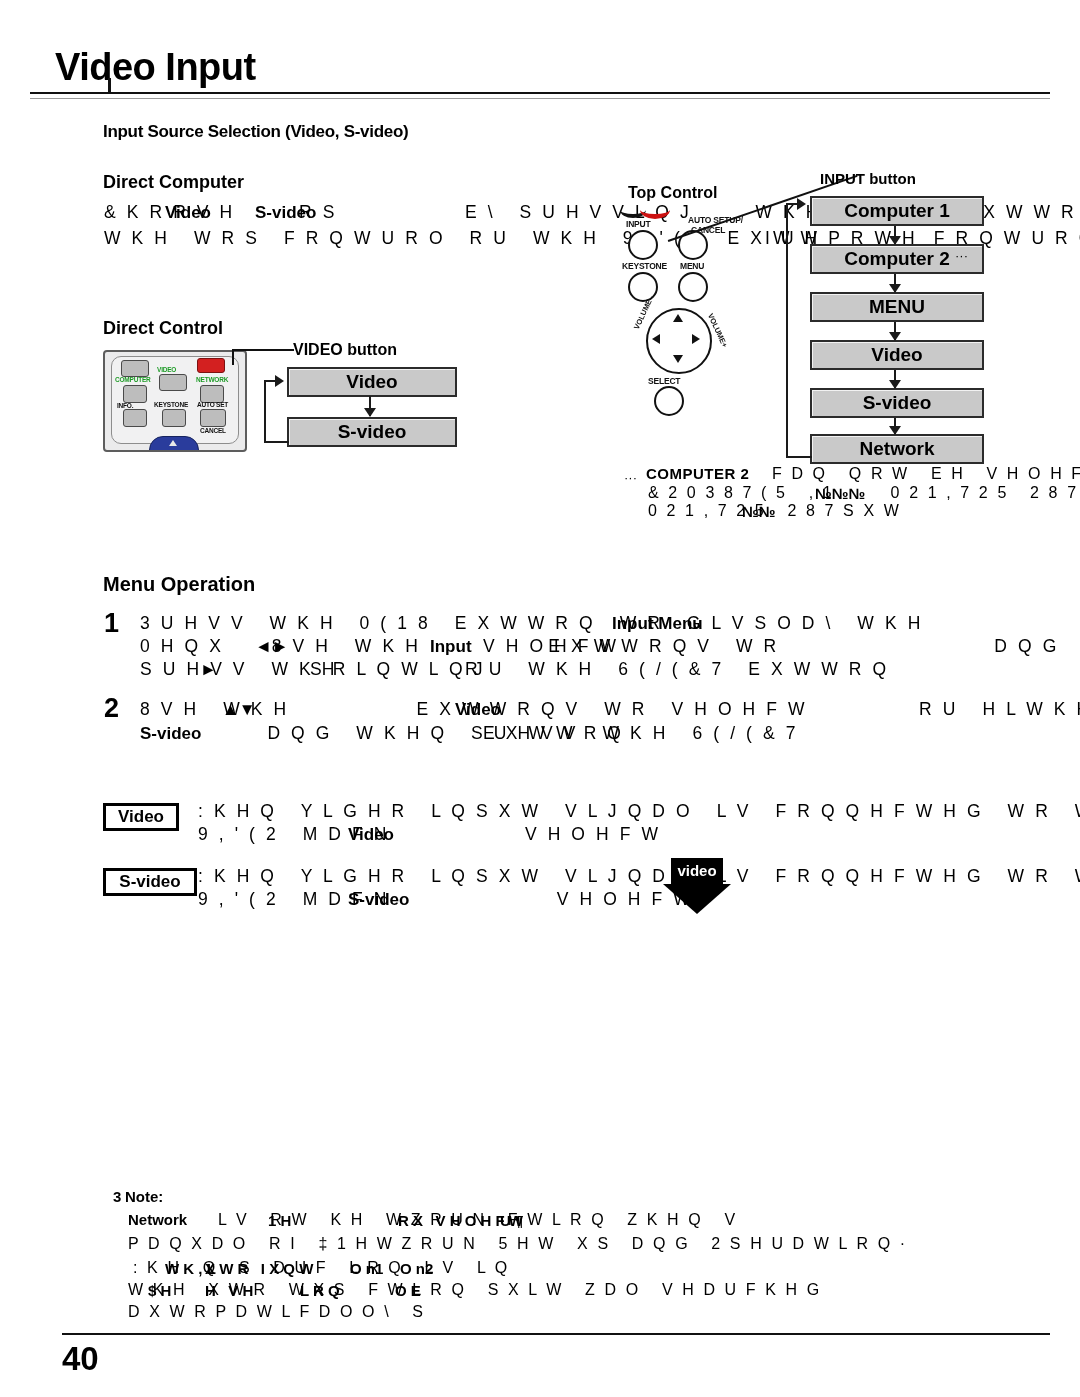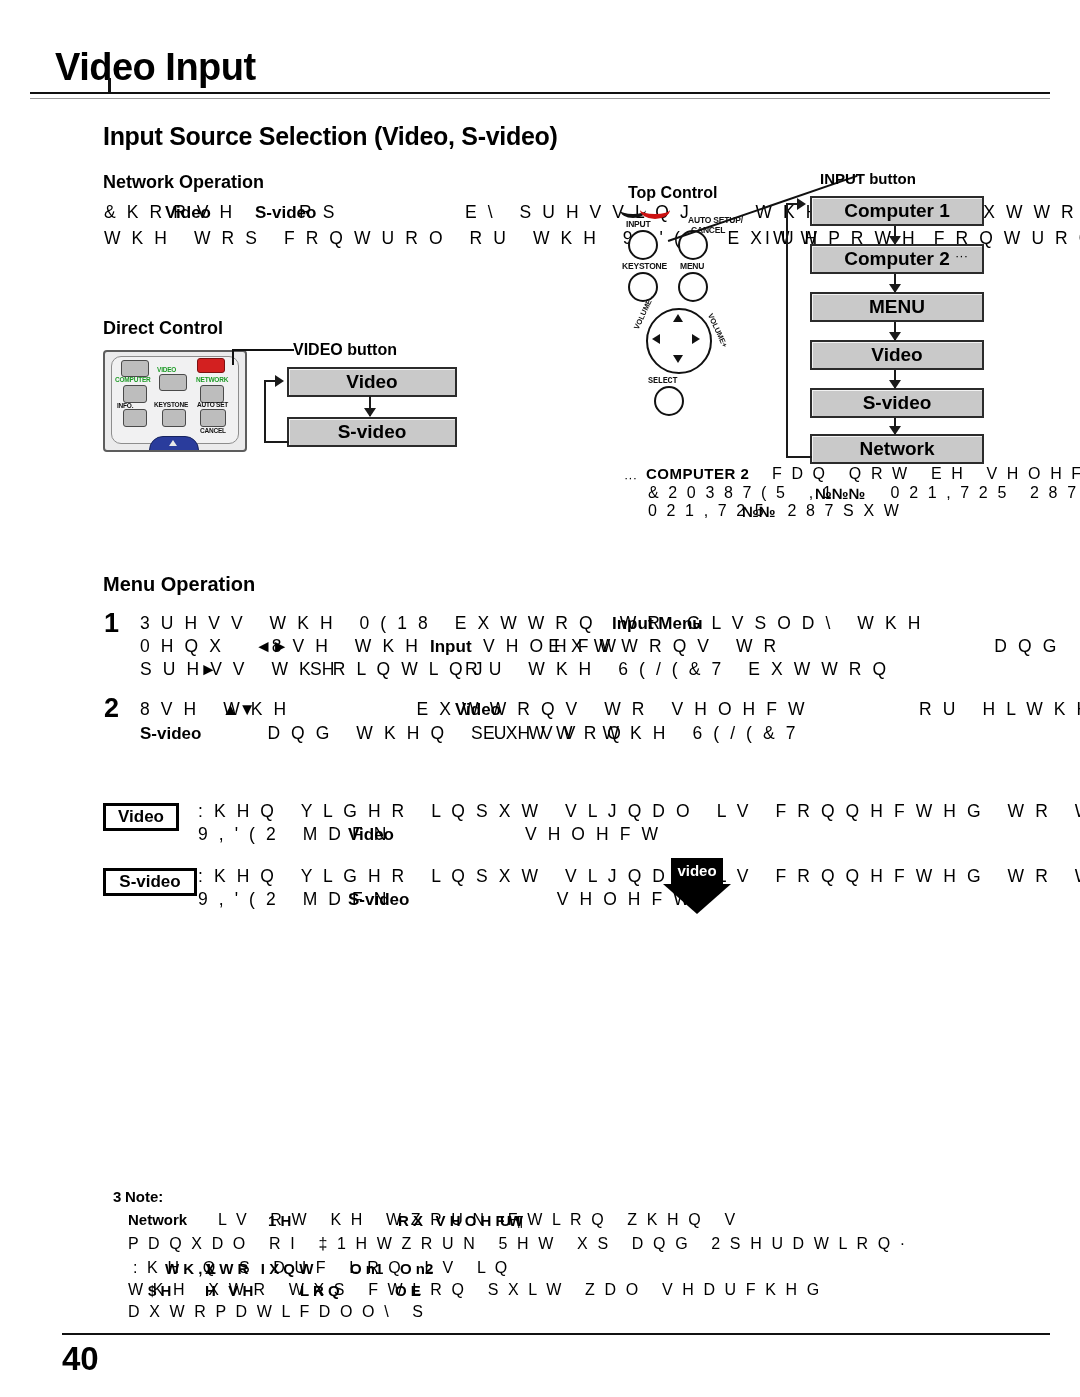--- a/index.html
+++ b/index.html
@@ -17,21 +17,21 @@
     font-size:38px;font-weight:bold;letter-spacing:-0.5px;
   }
   .title-rule{
     position:absolute;left:30px;top:92px;width:1020px;height:4px;
     border-top:2px solid #111;border-bottom:1px solid #9a9a9a;
   }
   .title-tick{
     position:absolute;left:108px;top:78px;width:3px;height:14px;background:#111;
   }
   
-  .h2{position:absolute;font-size:25px;font-weight:bold;letter-spacing:-0.3px;}
+  .h2{position:absolute;font-size:17px;font-weight:bold;letter-spacing:-0.3px;}
   .h3{position:absolute;font-size:18px;font-weight:bold;}
   
   .enc{
     position:absolute;
     font-size:17.5px;
     letter-spacing:3.1px;
     white-space:pre;
     color:#000;
   }
   .enc.small{font-size:16px;letter-spacing:2.6px;}
@@ -135,21 +135,21 @@
   .note-mark{position:absolute;font-size:15px;font-weight:bold;}
 </style>
 </head>
 <body>
 
 <div class="page-title">Video Input</div>
 <div class="title-tick"></div>
 <div class="title-rule"></div>
 
 <div class="h2" style="left:103px;top:122px;">Input Source Selection (Video, S-video)</div>
-<div class="h3" style="left:103px;top:172px;">Network Operation</div>
+<div class="h3" style="left:103px;top:172px;">Direct Computer</div>
 <div class="h3" style="left:103px;top:318px;">Direct Control</div>
 <div class="h3" style="left:628px;top:184px;font-size:16px;">Top Control</div>
 <div class="h3" style="left:103px;top:573px;font-size:20px;">Menu Operation</div>
 
 <div class="enc" style="left:104px;top:202px;">&amp; K R R V H        R S                E \   S U H V V L Q J        W K H   , 1 3 8 7   E X W W R Q   R Q</div>
 <div class="ov" style="left:165px;top:203px;">Video</div>
 <div class="ov" style="left:255px;top:203px;">S-video</div>
 <div class="enc" style="left:104px;top:228px;">W K H   W R S   F R Q W U R O   R U   W K H   9 , ' ( 2   E X W W</div>
 <div class="enc" style="left:765px;top:228px;">I U H P R W H  F R Q W U R O</div>
 
@@ -202,21 +202,21 @@
   <div class="tc-lab" style="left:62px;top:61px;">MENU</div>
   <div class="tc-circle" style="left:10px;top:72px;width:26px;height:26px;"></div>
   <div class="tc-circle" style="left:60px;top:72px;width:26px;height:26px;"></div>
   <div class="tc-pad" style="left:28px;top:108px;width:62px;height:62px;"></div>
   <div class="tc-tri" style="left:55px;top:114px;border-left:5px solid transparent;border-right:5px solid transparent;border-bottom:8px solid #111;"></div>
   <div class="tc-tri" style="left:55px;top:155px;border-left:5px solid transparent;border-right:5px solid transparent;border-top:8px solid #111;"></div>
   <div class="tc-tri" style="left:34px;top:134px;border-top:5px solid transparent;border-bottom:5px solid transparent;border-right:8px solid #111;"></div>
   <div class="tc-tri" style="left:74px;top:134px;border-top:5px solid transparent;border-bottom:5px solid transparent;border-left:8px solid #111;"></div>
   <div class="tc-vol" style="left:14px;top:127px;transform:rotate(-65deg);transform-origin:left top;">VOLUME–</div>
   <div class="tc-vol" style="left:96px;top:112px;transform:rotate(65deg);transform-origin:left top;">VOLUME+</div>
-  <div class="tc-lab" style="left:30px;top:176px;font-family:Liberation Mono, monospace;">SELECT</div>
+  <div class="tc-lab" style="left:30px;top:176px;">SELECT</div>
   <div class="tc-circle" style="left:36px;top:186px;width:26px;height:26px;"></div>
 </div>
 
 <div class="callout-line" style="left:668px;top:240px;width:200px;transform:rotate(-19deg);"></div>
 <div style="position:absolute;left:820px;top:170px;font-size:15px;font-weight:bold;">INPUT button</div>
 
 <div class="fc-box" style="left:810px;top:196px;width:170px;">Computer 1</div>
 <div class="fc-box" style="left:810px;top:244px;width:170px;">Computer 2</div>
 <div style="position:absolute;left:955px;top:248px;font-size:13px;">···</div>
 <div class="fc-box" style="left:810px;top:292px;width:170px;">MENU</div>

